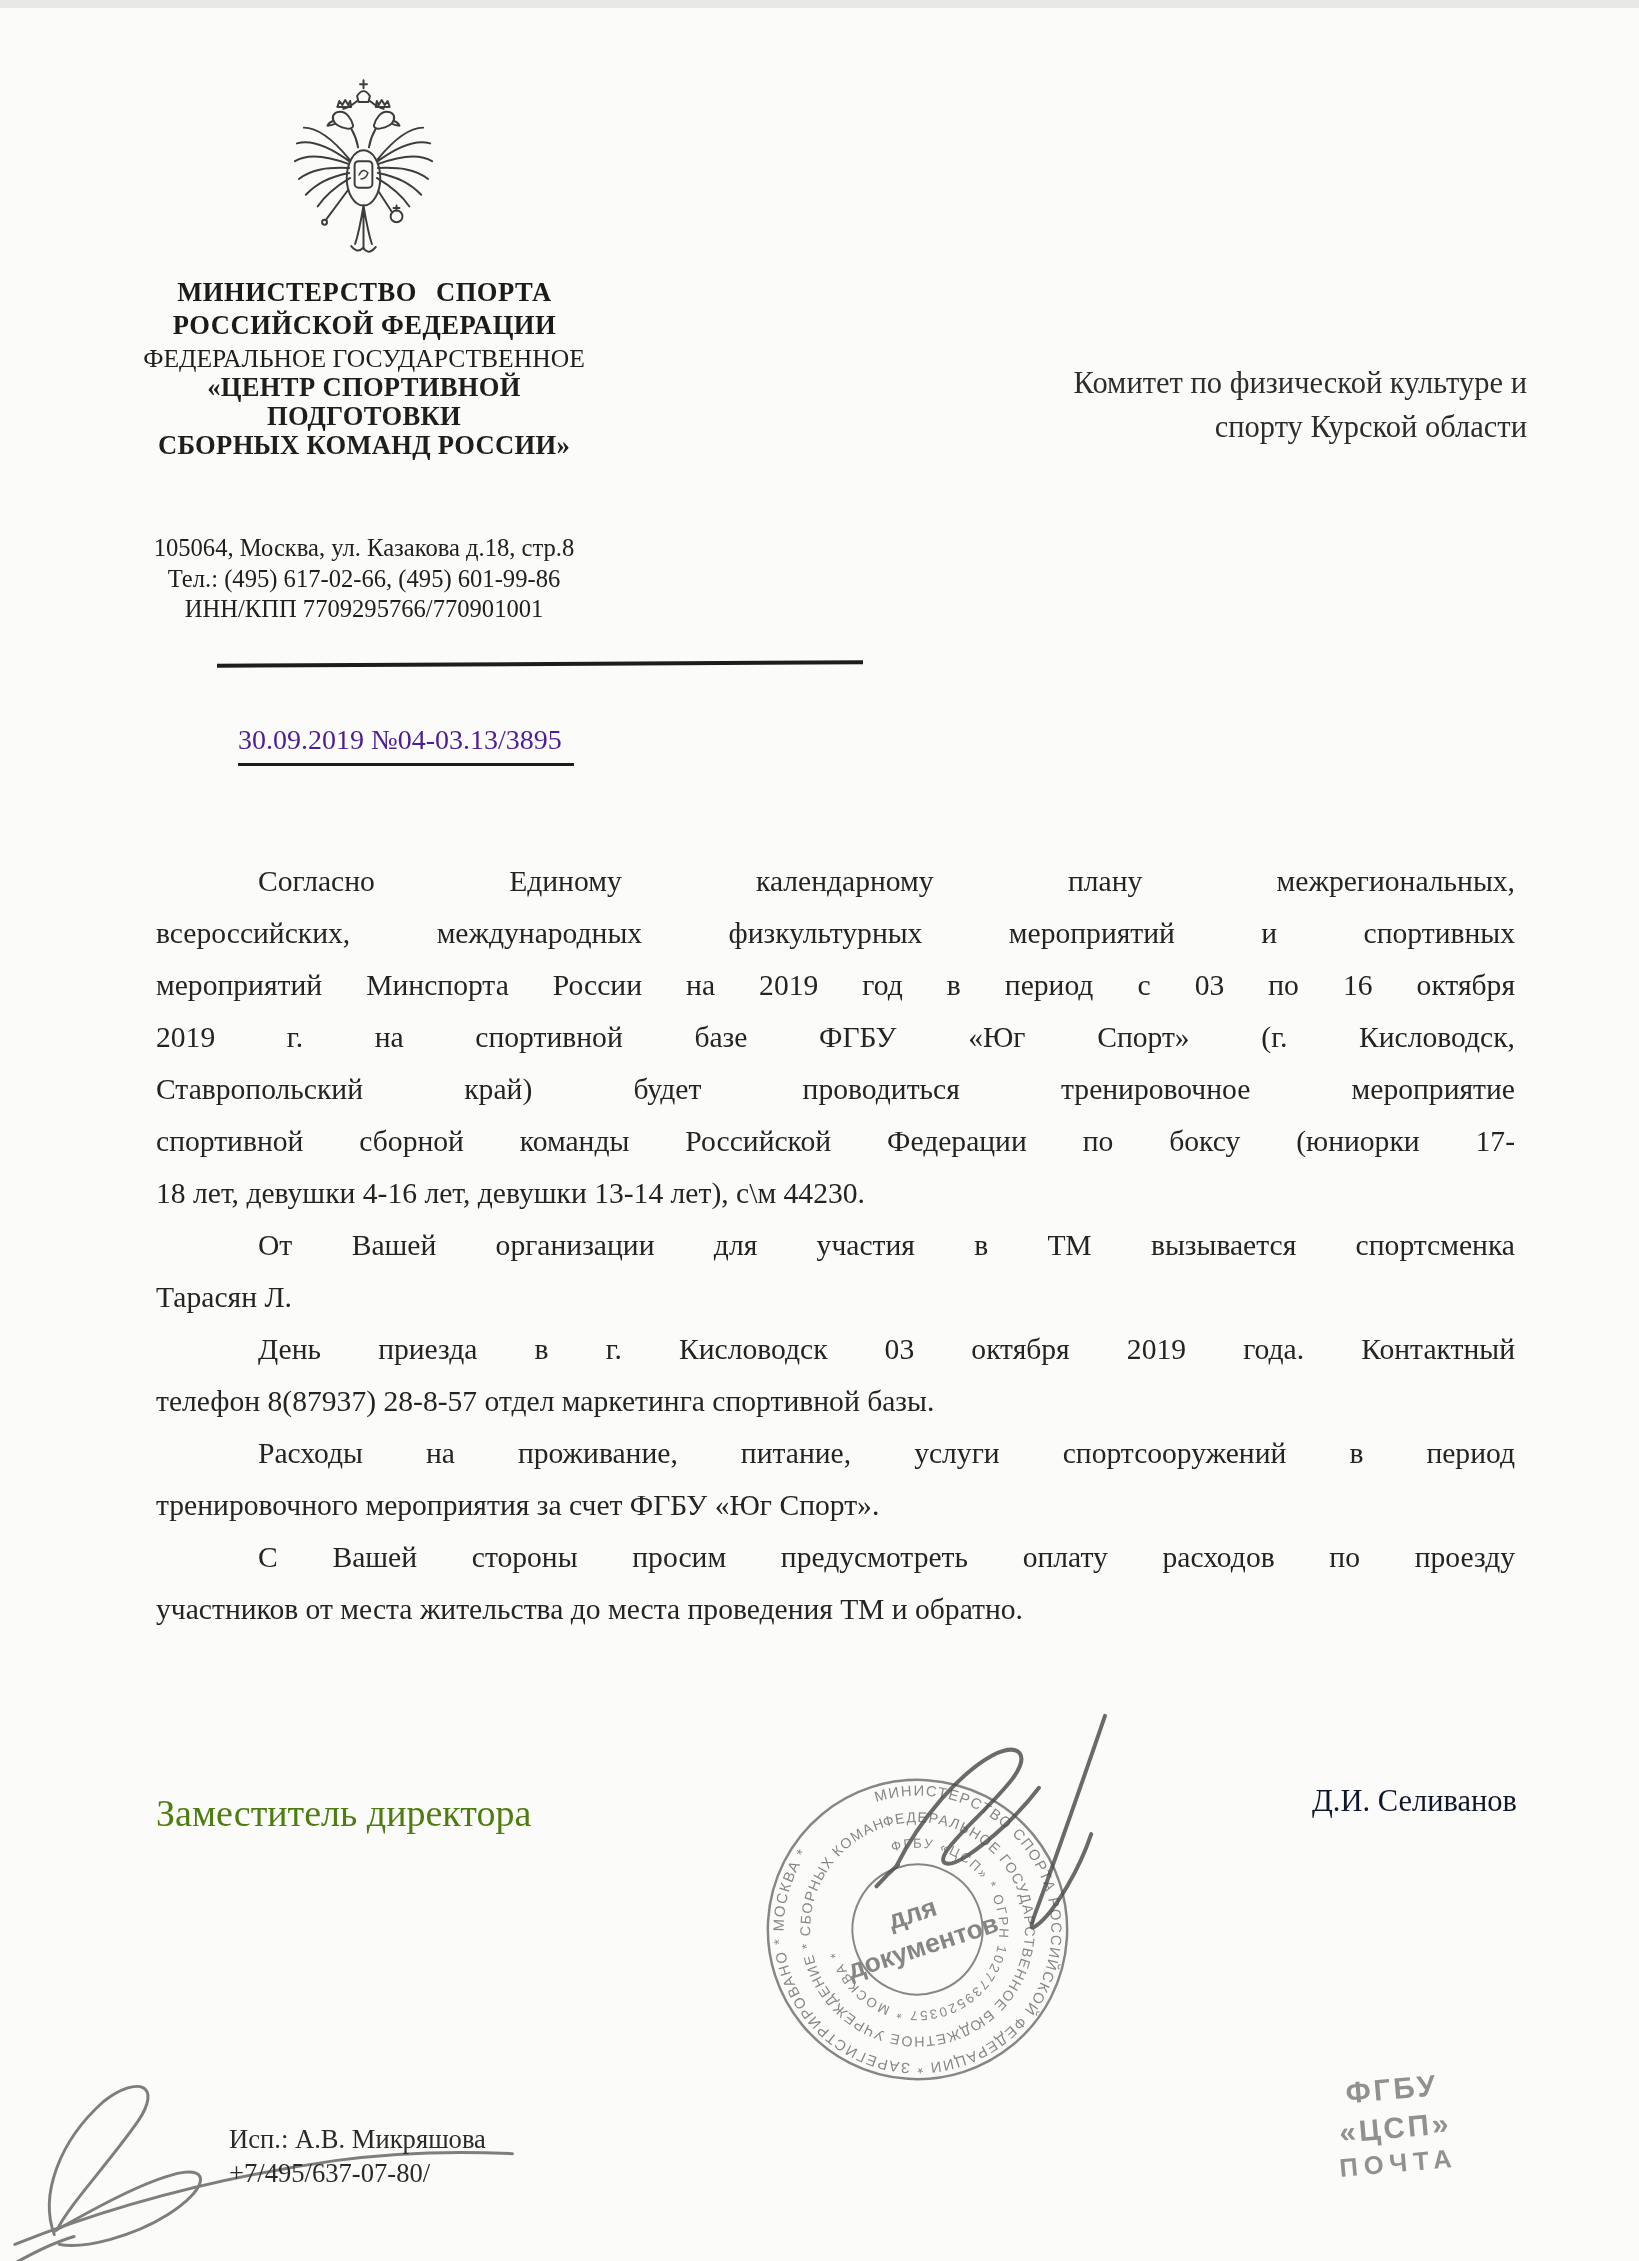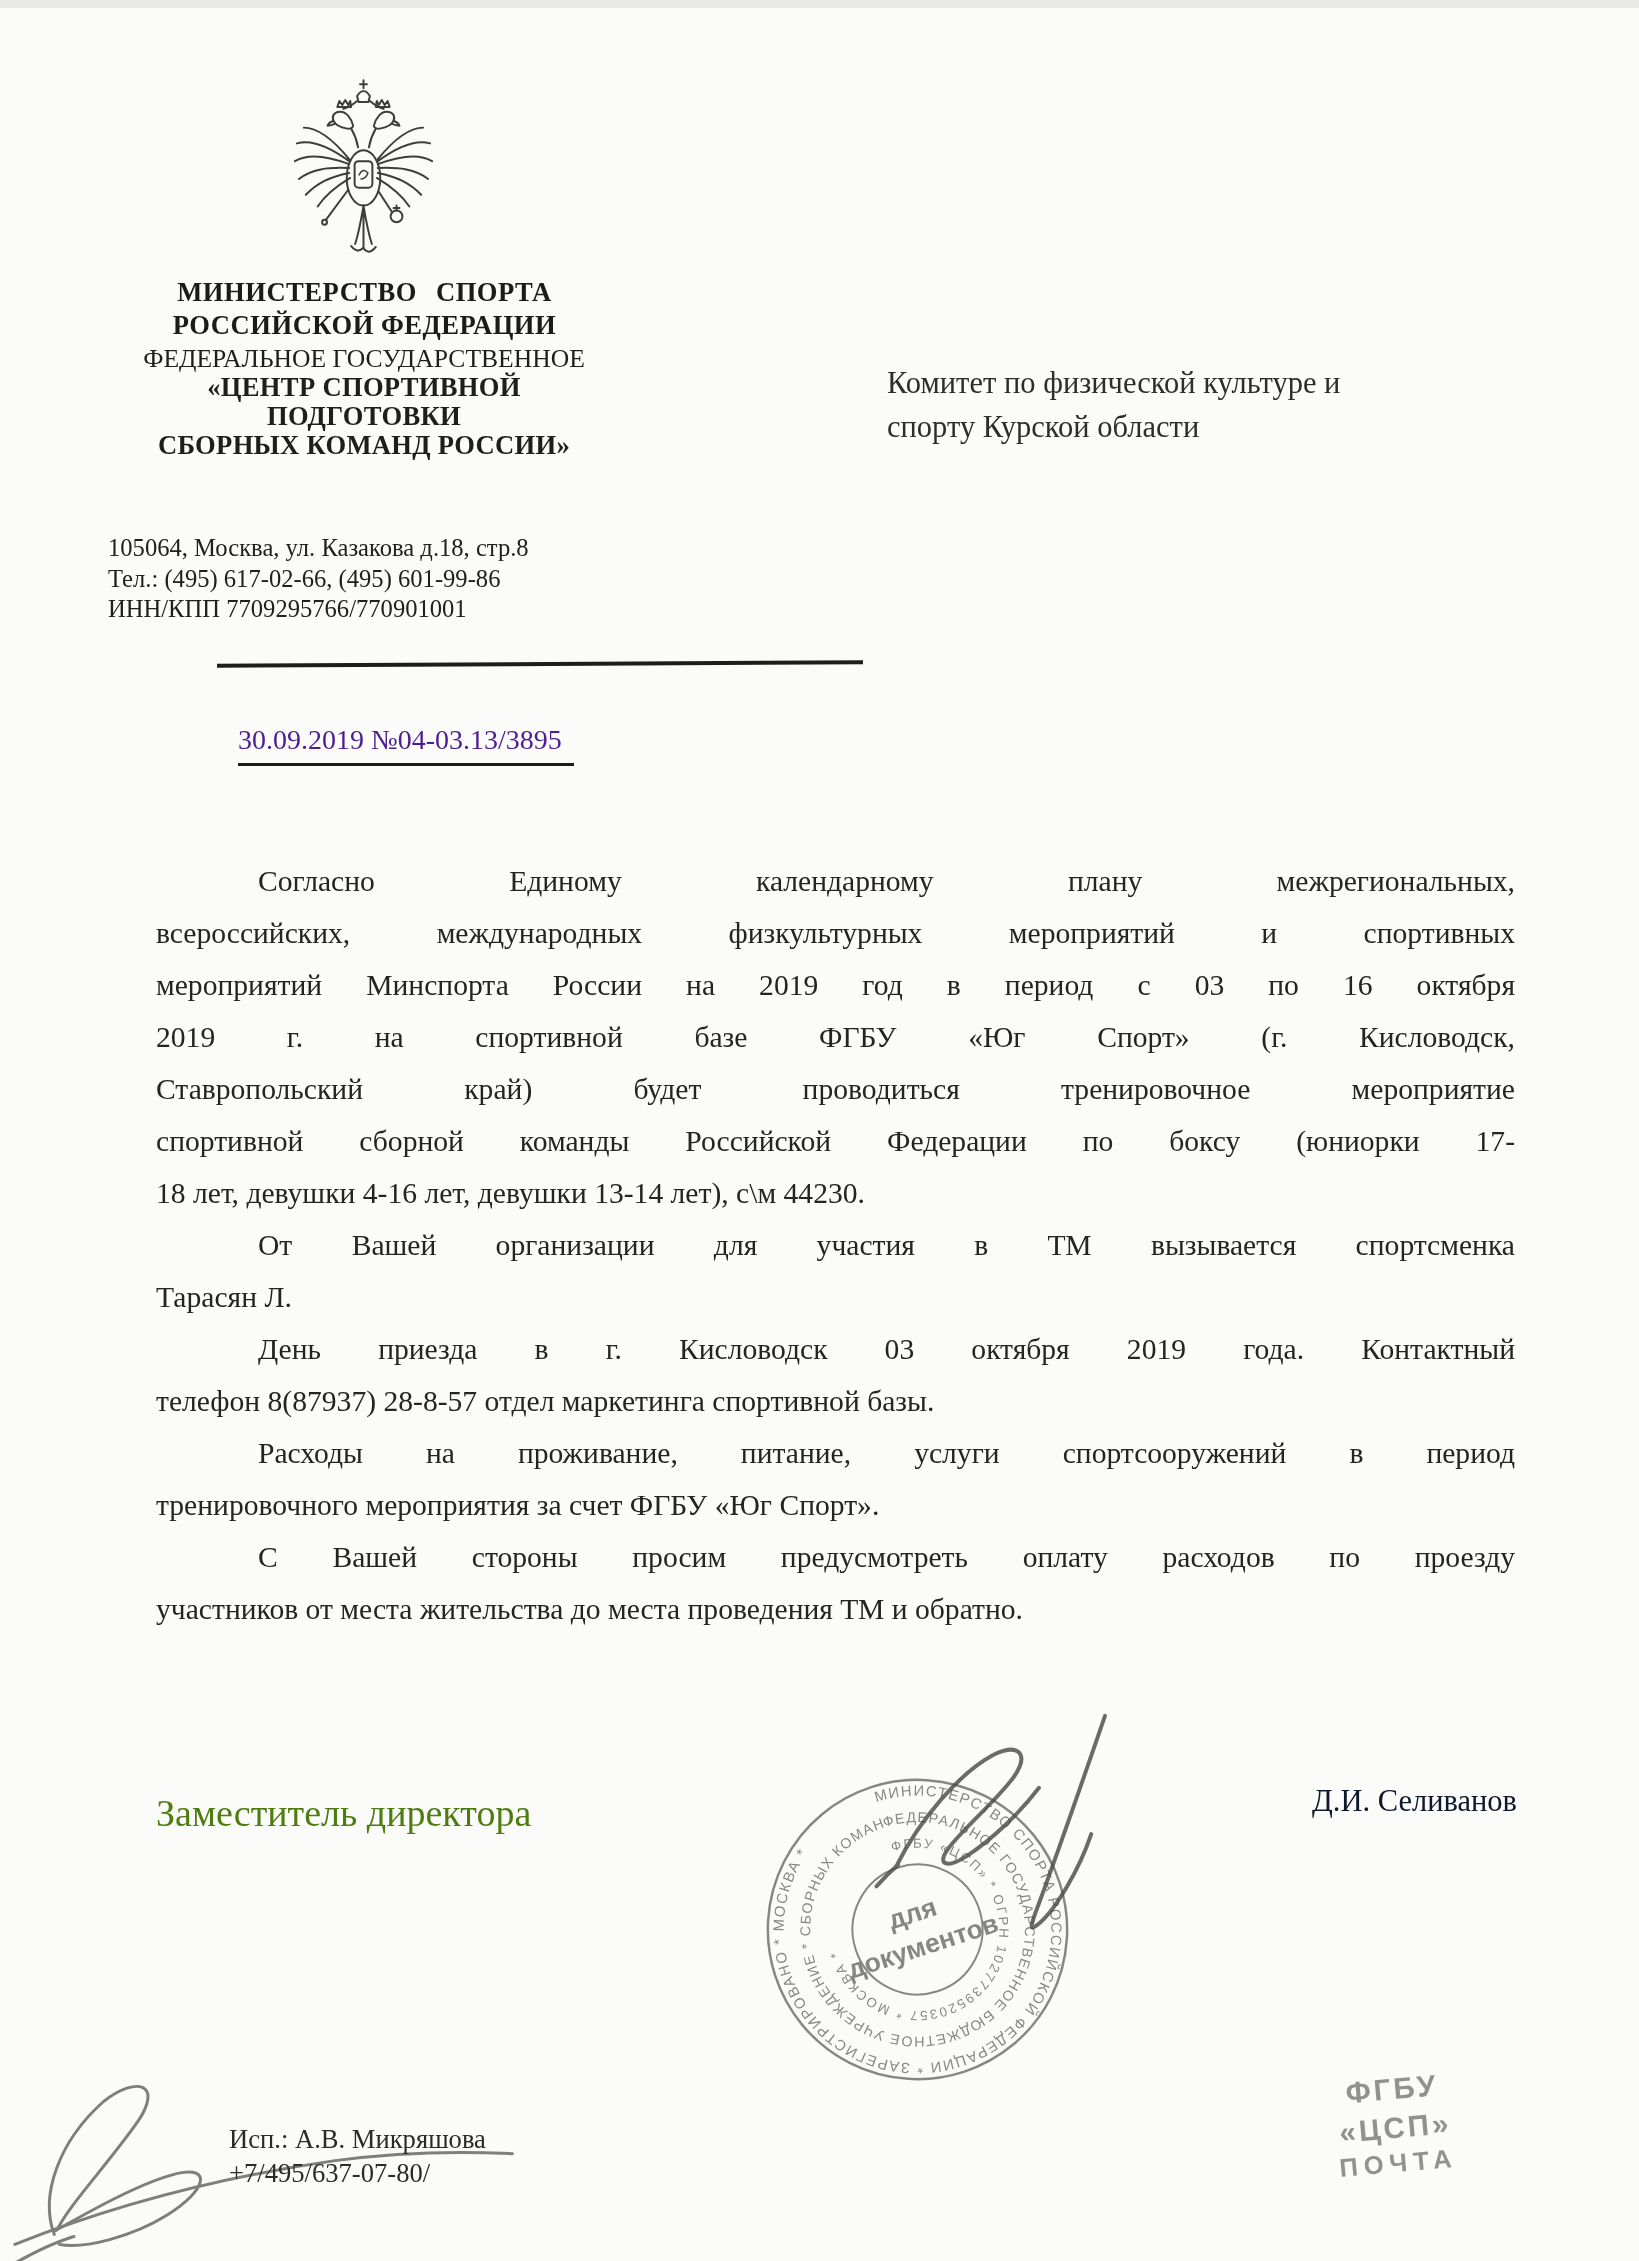--- a/index.html
+++ b/index.html
@@ -14,30 +14,30 @@
     position:absolute; left:128px; top:268px; width:473px; text-align:center;
     font-weight:bold; font-size:26.6px; line-height:32.5px; color:#1b1b1b; letter-spacing:0.5px;
   }
   .ministry .l1 { word-spacing:11.8px; }
   .org {
     position:absolute; left:108px; top:336px; width:512px; text-align:center;
     font-size:25.6px; line-height:29px; color:#1e1e1e;
   }
   .org .b { font-weight:bold; font-size:26.6px; letter-spacing:0.3px; }
   .addr {
-    position:absolute; left:108px; top:525px; width:512px; 
+    position:absolute; left:108px; top:525px; width:512px; text-align:center;
     font-size:24.6px; line-height:30.5px; color:#202020;
   }
   .separator {
     position:absolute; left:217px; top:654px; width:646px; height:3.9px;
     background:#1d1d1d; transform:rotate(-0.3deg);
   }
   
   .recipient {
-    position:absolute; left:887px; top:353px; width:640px; text-align:left;
+    position:absolute; left:887px; top:353px; width:640px; text-align:right;
     font-size:30.5px; line-height:44px; color:#2d2d2d;
   }
   
   .refline { position:absolute; left:238px; top:716px; font-size:28px; color:#4c1d95; }
   .refline span { display:inline-block; border-bottom:3px solid #1c1c1c; padding:0 11.8px 6.9px 0; }
   
   .body { position:absolute; left:156px; top:847px; width:1359px; font-size:29.6px; color:#242424; }
   .body .line { height:52px; line-height:52px; text-align:justify; text-align-last:justify; white-space:normal; }
   .body .line.first { text-indent:102px; }
   .body .line.last { text-align-last:left; }

